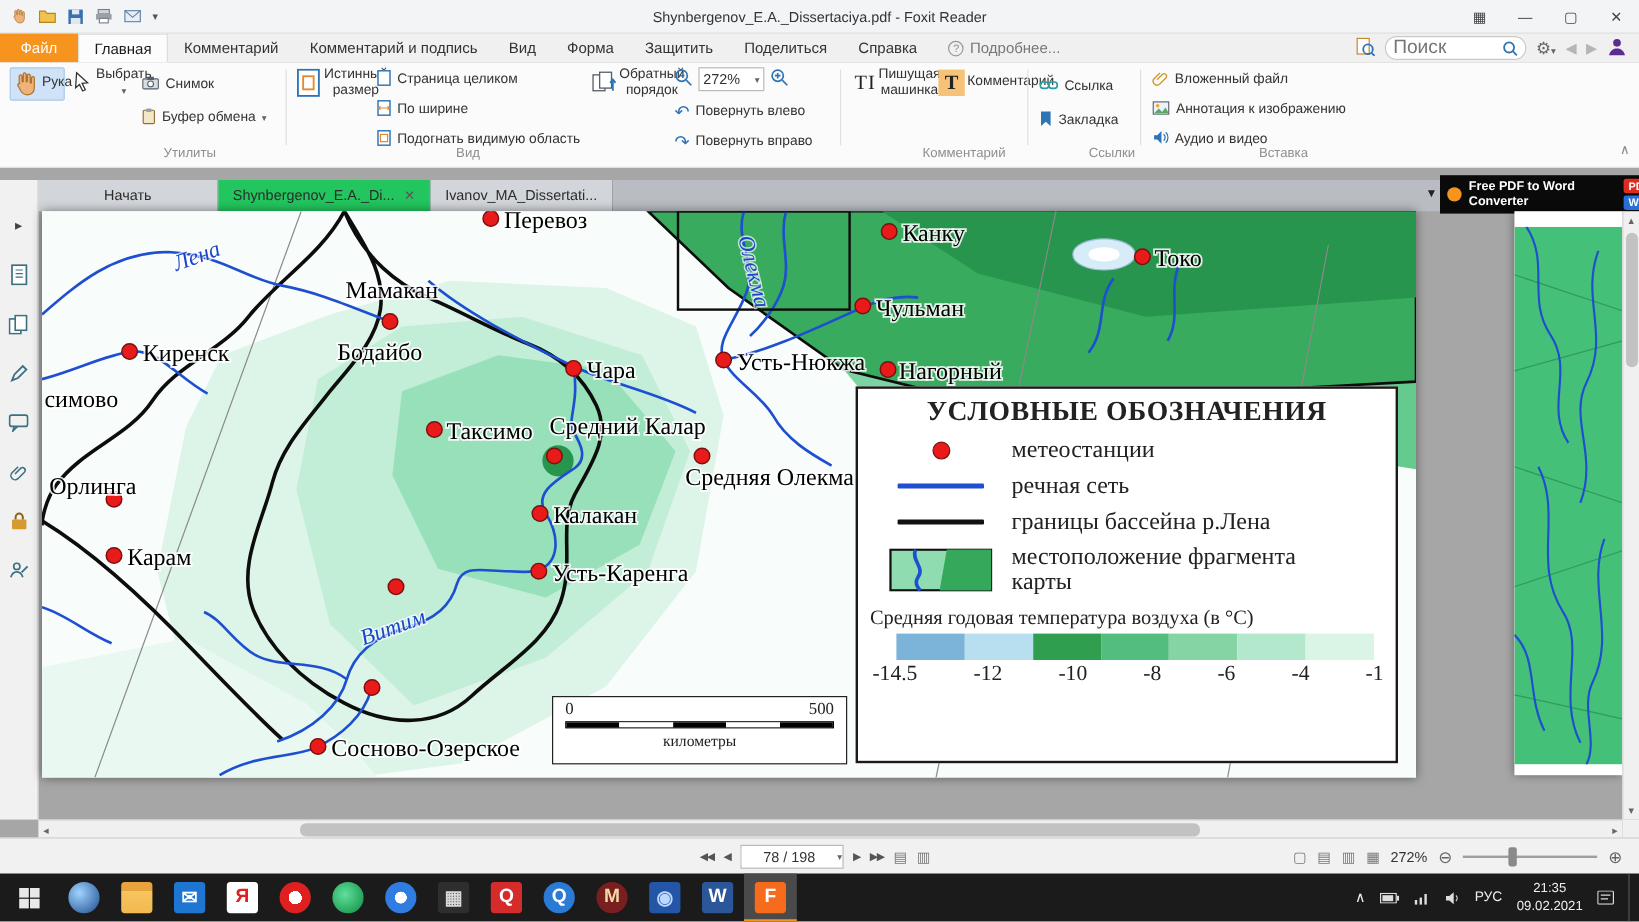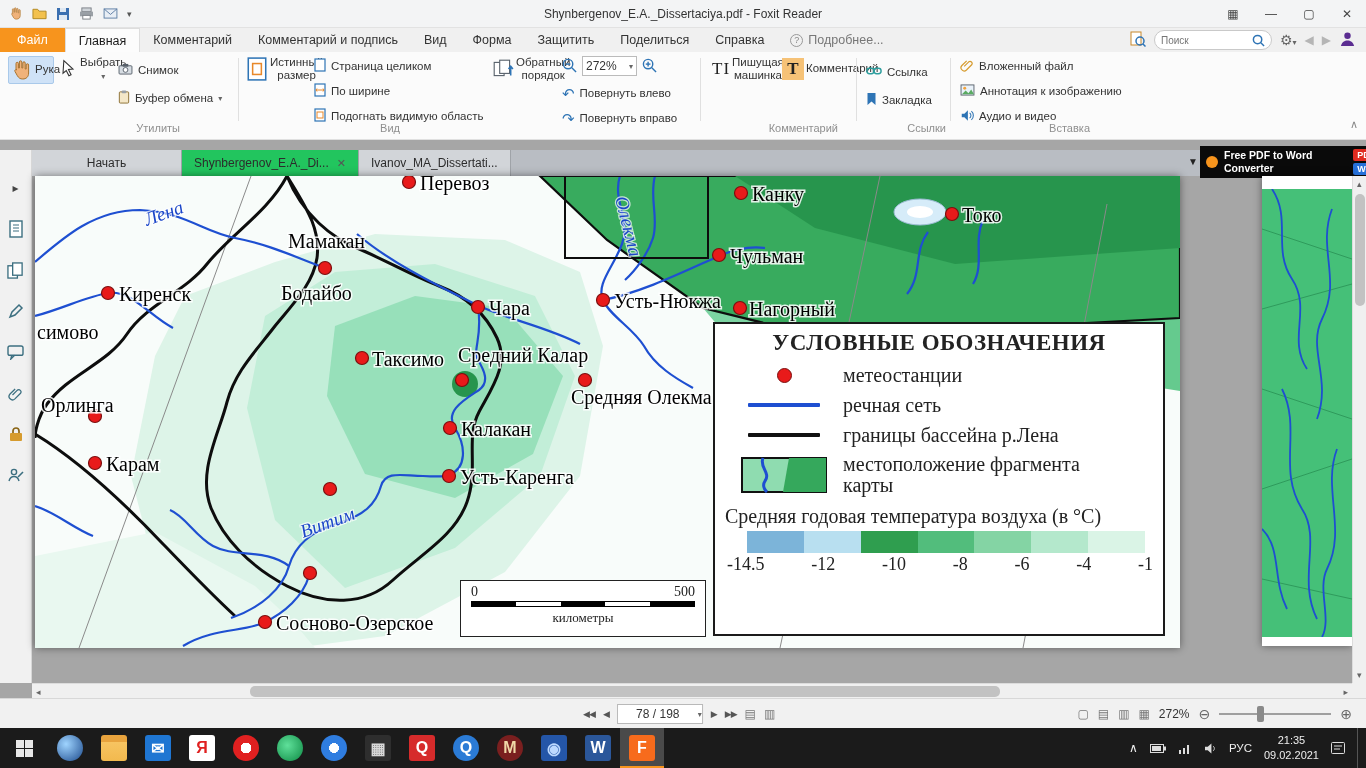--- a/index.html
+++ b/index.html
@@ -15,21 +15,21 @@
   .win-btn{width:38px;height:28px;display:flex;align-items:center;justify-content:center;color:#444;font-size:12px}
   
   #ribbontabs{position:absolute;left:0;top:28px;width:1366px;height:24px;background:#f0f0f0;display:flex;align-items:stretch}
   .rtab{padding:0 13px;display:flex;align-items:center;font-size:12.5px;color:#333}
   .rtab.file{background:#f7941d;color:#fff;padding:0 17px}
   .rtab.active{background:#fcfcfc;border:1px solid #ddd;border-bottom:none;color:#1a1a1a}
   .rtab.more{color:#777;gap:5px}
   .qmark{width:13px;height:13px;border:1px solid #999;border-radius:50%;font-size:9px;color:#888;display:flex;align-items:center;justify-content:center}
   #tabrow-right{margin-left:auto;display:flex;align-items:center;gap:8px;padding-right:10px}
   #search-wrap{display:flex;align-items:center;background:#fff;border:1px solid #c9c9c9;border-radius:11px;height:20px;width:118px;padding:0 6px}
-  #search-wrap input{border:none;outline:none;flex:1;font-size:10px;color:#1d4ed8;background:transparent;width:80px}
+  #search-wrap input{border:none;outline:none;flex:1;font-size:16px;color:#1d4ed8;background:transparent;width:80px}
   .dim{color:#b5b5b5}
   
   #ribbon{position:absolute;left:0;top:52px;width:1366px;height:88px;background:#fbfbfb;border-bottom:1px solid #e0e0e0}
   .rb-sep{position:absolute;top:6px;bottom:18px;width:1px;background:#e0e0e0}
   .bigbtn{position:absolute;top:4px;display:flex;flex-direction:row;align-items:center;gap:2px;font-size:11.5px;text-align:center;color:#333;line-height:1.15}
   .bigbtn .ic{height:26px;display:flex;align-items:center;justify-content:center}
   .bigbtn.sel{background:#cfe2f7;border:1px solid #a9c9ea;border-radius:2px}
   .smallrow{position:absolute;display:flex;align-items:center;gap:5px;font-size:11.5px;color:#333;height:20px}
   .grp-label{position:absolute;top:70px;font-size:11px;color:#8f8f8f;text-align:right}
   .caret{font-size:8px;color:#666}
@@ -62,21 +62,21 @@
   .station-label{font-family:"Liberation Serif",serif;font-size:20px;fill:#000;paint-order:stroke;stroke:rgba(255,255,255,.85);stroke-width:3px}
   .river-label{font-family:"Liberation Serif",serif;font-style:italic;font-size:19px;fill:#1b46c8;paint-order:stroke;stroke:rgba(255,255,255,.7);stroke-width:2.5px}
   
   #legend{position:absolute;left:713px;top:322px;width:452px;height:314px;background:#fff;border:2px solid #1a1a1a;font-family:"Liberation Serif",serif;padding:6px 10px 0 10px}
   #legend h1{font-size:23px;text-align:center;letter-spacing:.5px;margin-bottom:4px}
   .lg-row{display:flex;align-items:center;min-height:30px}
   .lg-sym{width:118px;display:flex;align-items:center;justify-content:center;flex:none}
   .lg-txt{font-size:20px;line-height:1.05}
   .lg-dot{width:15px;height:15px;border-radius:50%;background:#e81a1a;border:1px solid #7c0f0f}
   .lg-line{width:72px;border-radius:1px}
-  #temp-title{font-size:20px;margin-top:5px}
+  #temp-title{font-size:17px;margin-top:5px}
   #temp-bar{display:flex;height:22px;margin:3px 8px 0 22px}
   .temp-seg{flex:1}
   #temp-labels{display:flex;justify-content:space-between;margin:1px 0 0 2px;font-size:18px}
   
   #scalebar{position:absolute;left:460px;top:580px;width:246px;height:57px;background:#fff;border:1px solid #222;font-family:"Liberation Serif",serif;padding:3px 10px}
   #sb-nums{display:flex;justify-content:space-between;font-size:14px}
   #sb-bar{display:flex;height:6px;border:1px solid #000;margin-top:1px}
   #sb-bar div{flex:1}
   #sb-unit{text-align:center;font-size:13px;margin-top:3px}
   

